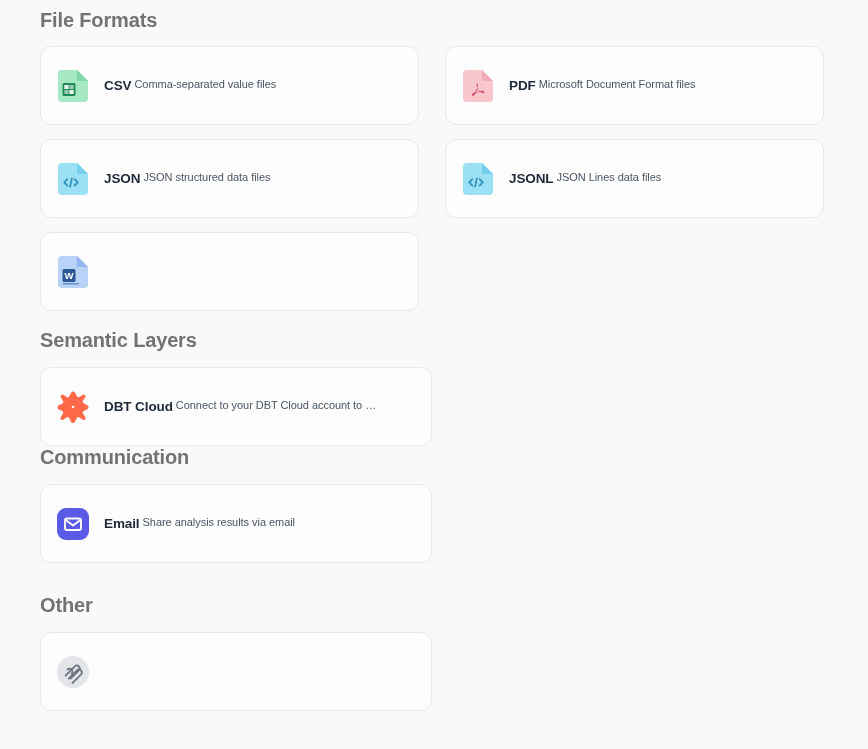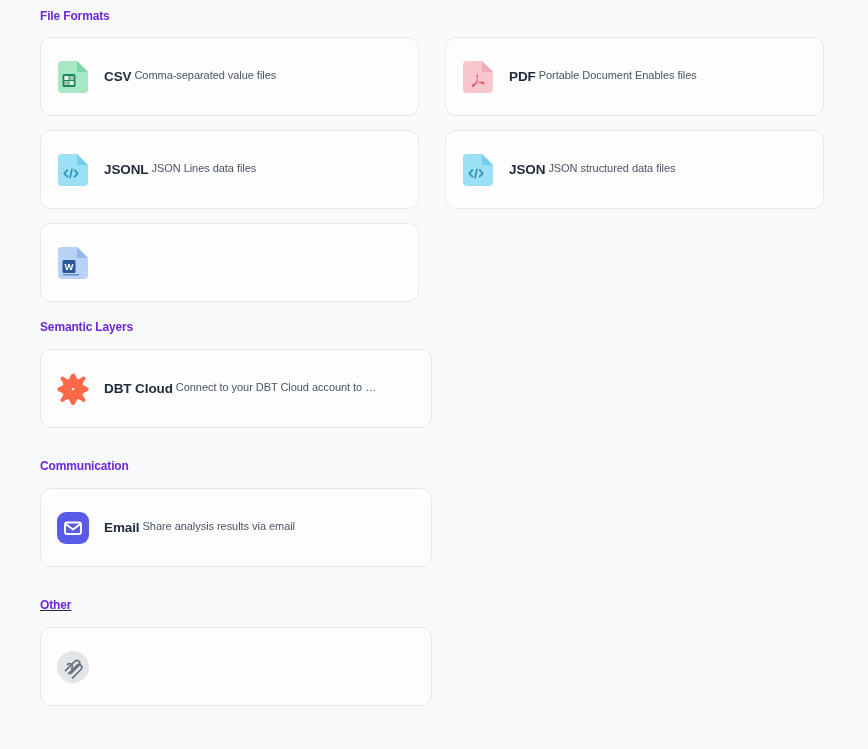--- a/index.html
+++ b/index.html
@@ -31,24 +31,24 @@
   .content {
     position: absolute;
     left: 0; top: 0;
     width: 868px;
     padding: 0 0 0 0;
   }
 
   .section { margin: 0; }
 
   .section-title {
-    font-size: 12px;
+    font-size: 20px;
     font-weight: 700;
     letter-spacing: -0.15px;
-    color: #6d28d9;
+    color: #737373;
     padding-left: 40px;
   }
 
   .grid {
     display: grid;
     grid-template-columns: 379px 379px;
     column-gap: 26px;
     row-gap: 14px;
     padding-left: 40px;
   }
@@ -104,24 +104,24 @@
     text-overflow: ellipsis;
   }
 
   
   #sec-file-formats .section-title { padding-top: 9px; }
   #sec-file-formats .grid { margin-top: 14px; }
 
   #sec-semantic-layers { margin-top: 18px; }
   #sec-semantic-layers .grid { margin-top: 15px; }
 
-  #sec-communication { margin-top: 31px; }
+  #sec-communication { }
   #sec-communication .grid { margin-top: 15px; }
 
-  #sec-other { margin-top: 31px; text-decoration: underline; }
+  #sec-other { margin-top: 31px; }
   #sec-other .grid { margin-top: 15px; }
   #sec-other .grid { grid-template-columns: 392px; }
 
   svg { display: block; }
 </style>
 </head>
 <body>
 
 <div class="panel">
   <div class="content">
@@ -152,57 +152,57 @@
         <div class="card">
           <span class="card-icon">
             <svg width="30" height="32" viewBox="0 0 30 32">
               <path d="M0 4a4 4 0 0 1 4-4h15l11 11v17a4 4 0 0 1-4 4H4a4 4 0 0 1-4-4V4z" fill="#f7c7cd"></path>
               <path d="M19 0l11 11H19V0z" fill="#efacb6"></path>
               <path d="M14.6 13.2c-.9 0-1.3.8-1.1 1.8.15.75.5 1.6.5 2.4 0 1.5-1.1 3.6-2 4.9-1.5.7-3.2 1.3-3.2 2.5 0 .7.6 1.2 1.3 1.1 1.3-.2 2.3-1.8 3.1-3.2 1.2-.45 2.6-.8 3.9-1 .95.8 2.1 1.5 3 1.5.85 0 1.4-.5 1.35-1.25-.05-.95-1.35-1.25-2.5-1.25-.75 0-1.7.1-2.5.25-.9-.85-1.7-2-2.1-3.05.35-1 .6-2.2.6-3.2 0-1.05-.35-1.5-1.35-1.5zm.05 5.9c.4.85.95 1.7 1.55 2.4-.95.2-1.9.45-2.75.75.5-1 .95-2.1 1.2-3.15z" fill="#d4566a"></path>
             </svg>
           </span>
           <span class="card-text">
             <span class="card-title">PDF</span>
-            <span class="card-desc">Portable Document Enables files</span>
+            <span class="card-desc">Microsoft Document Format files</span>
           </span>
         </div>
 
         <div class="card">
           <span class="card-icon">
             <svg width="30" height="32" viewBox="0 0 30 32">
               <path d="M0 4a4 4 0 0 1 4-4h15l11 11v17a4 4 0 0 1-4 4H4a4 4 0 0 1-4-4V4z" fill="#9ce0f5"></path>
               <path d="M19 0l11 11H19V0z" fill="#74cfec"></path>
               <g fill="none" stroke="#2f90b8" stroke-width="1.7" stroke-linecap="round" stroke-linejoin="round">
                 <path d="M9.4 16.2L6.2 19.4l3.2 3.2"></path>
                 <path d="M16.6 16.2l3.2 3.2-3.2 3.2"></path>
                 <path d="M13.9 15.4l-1.8 8.2"></path>
               </g>
             </svg>
           </span>
           <span class="card-text">
-            <span class="card-title">JSONL</span>
-            <span class="card-desc">JSON Lines data files</span>
+            <span class="card-title">JSON</span>
+            <span class="card-desc">JSON structured data files</span>
           </span>
         </div>
 
         <div class="card">
           <span class="card-icon">
             <svg width="30" height="32" viewBox="0 0 30 32">
               <path d="M0 4a4 4 0 0 1 4-4h15l11 11v17a4 4 0 0 1-4 4H4a4 4 0 0 1-4-4V4z" fill="#9ce0f5"></path>
               <path d="M19 0l11 11H19V0z" fill="#74cfec"></path>
               <g fill="none" stroke="#2f90b8" stroke-width="1.7" stroke-linecap="round" stroke-linejoin="round">
                 <path d="M9.4 16.2L6.2 19.4l3.2 3.2"></path>
                 <path d="M16.6 16.2l3.2 3.2-3.2 3.2"></path>
                 <path d="M13.9 15.4l-1.8 8.2"></path>
               </g>
             </svg>
           </span>
           <span class="card-text">
-            <span class="card-title">JSON</span>
-            <span class="card-desc">JSON structured data files</span>
+            <span class="card-title">JSONL</span>
+            <span class="card-desc">JSON Lines data files</span>
           </span>
         </div>
 
         <div class="card">
           <span class="card-icon">
             <svg width="30" height="32" viewBox="0 0 30 32">
               <path d="M0 4a4 4 0 0 1 4-4h15l11 11v17a4 4 0 0 1-4 4H4a4 4 0 0 1-4-4V4z" fill="#b9d2f7"></path>
               <path d="M19 0l11 11H19V0z" fill="#93b8ef"></path>
               <rect x="4.5" y="13" width="13" height="13" rx="1.5" fill="#2b5797"></rect>
               <text x="11" y="23" font-family="Liberation Sans, sans-serif" font-size="9.5" font-weight="700" fill="#ffffff" text-anchor="middle">W</text>

